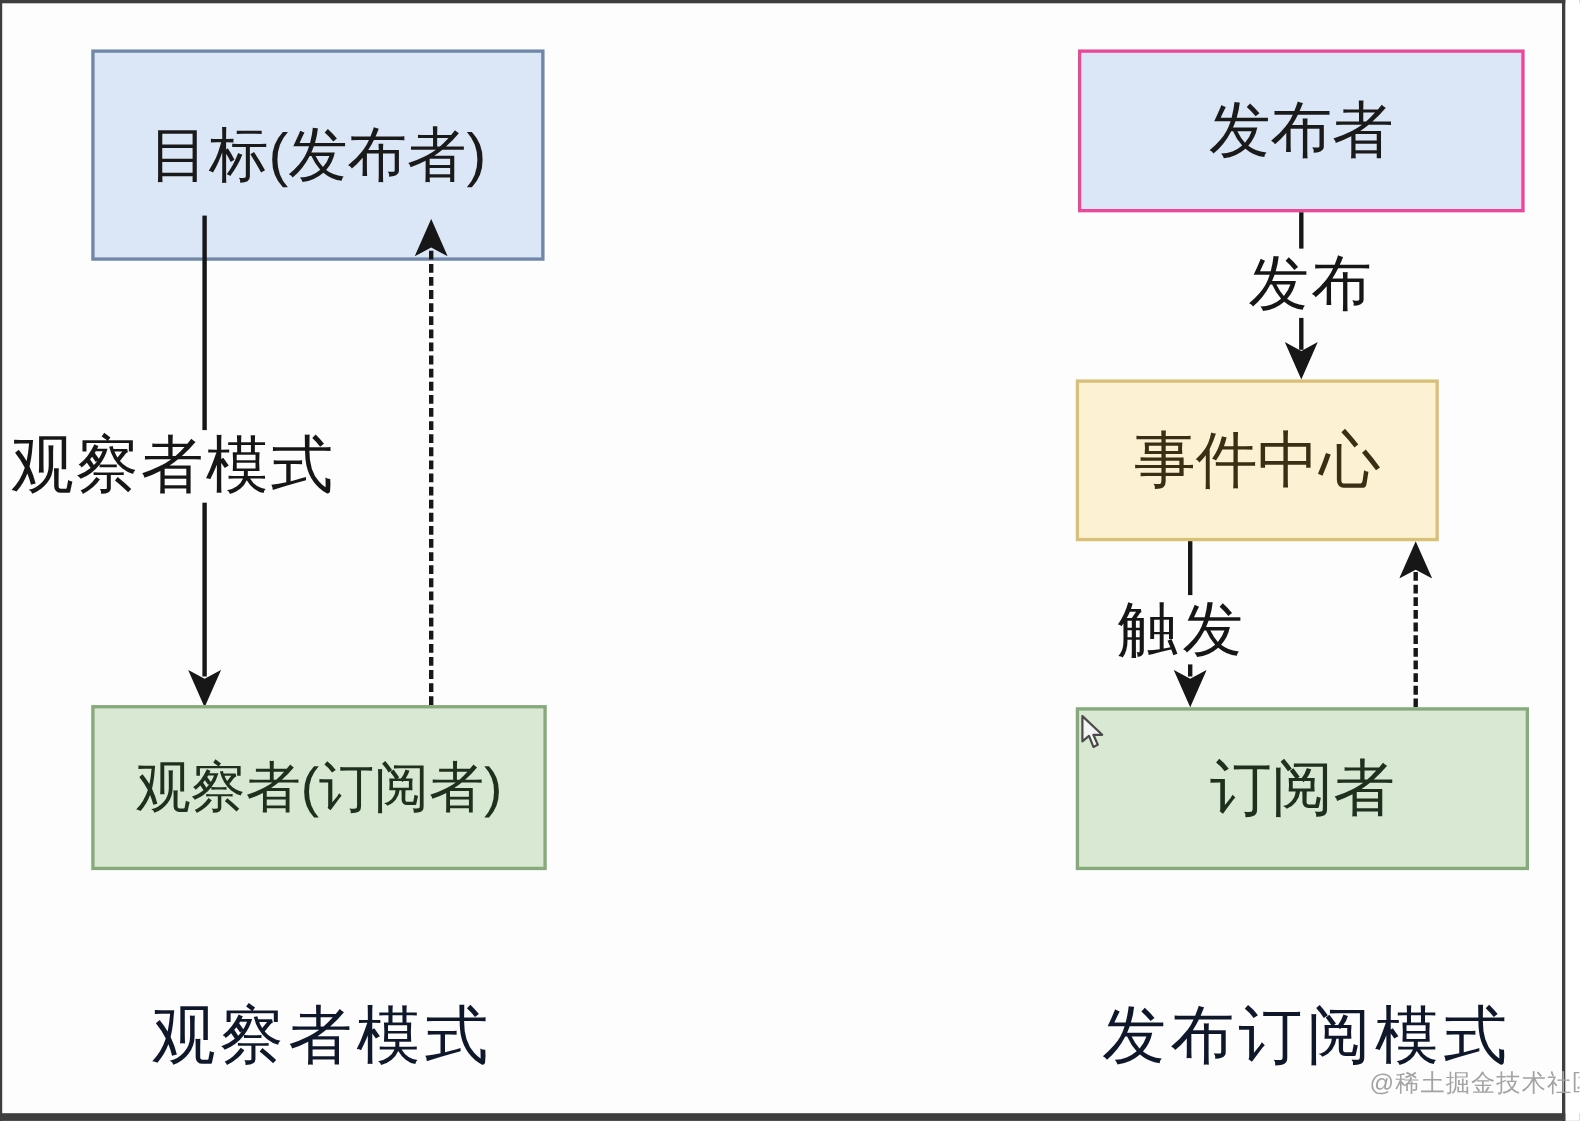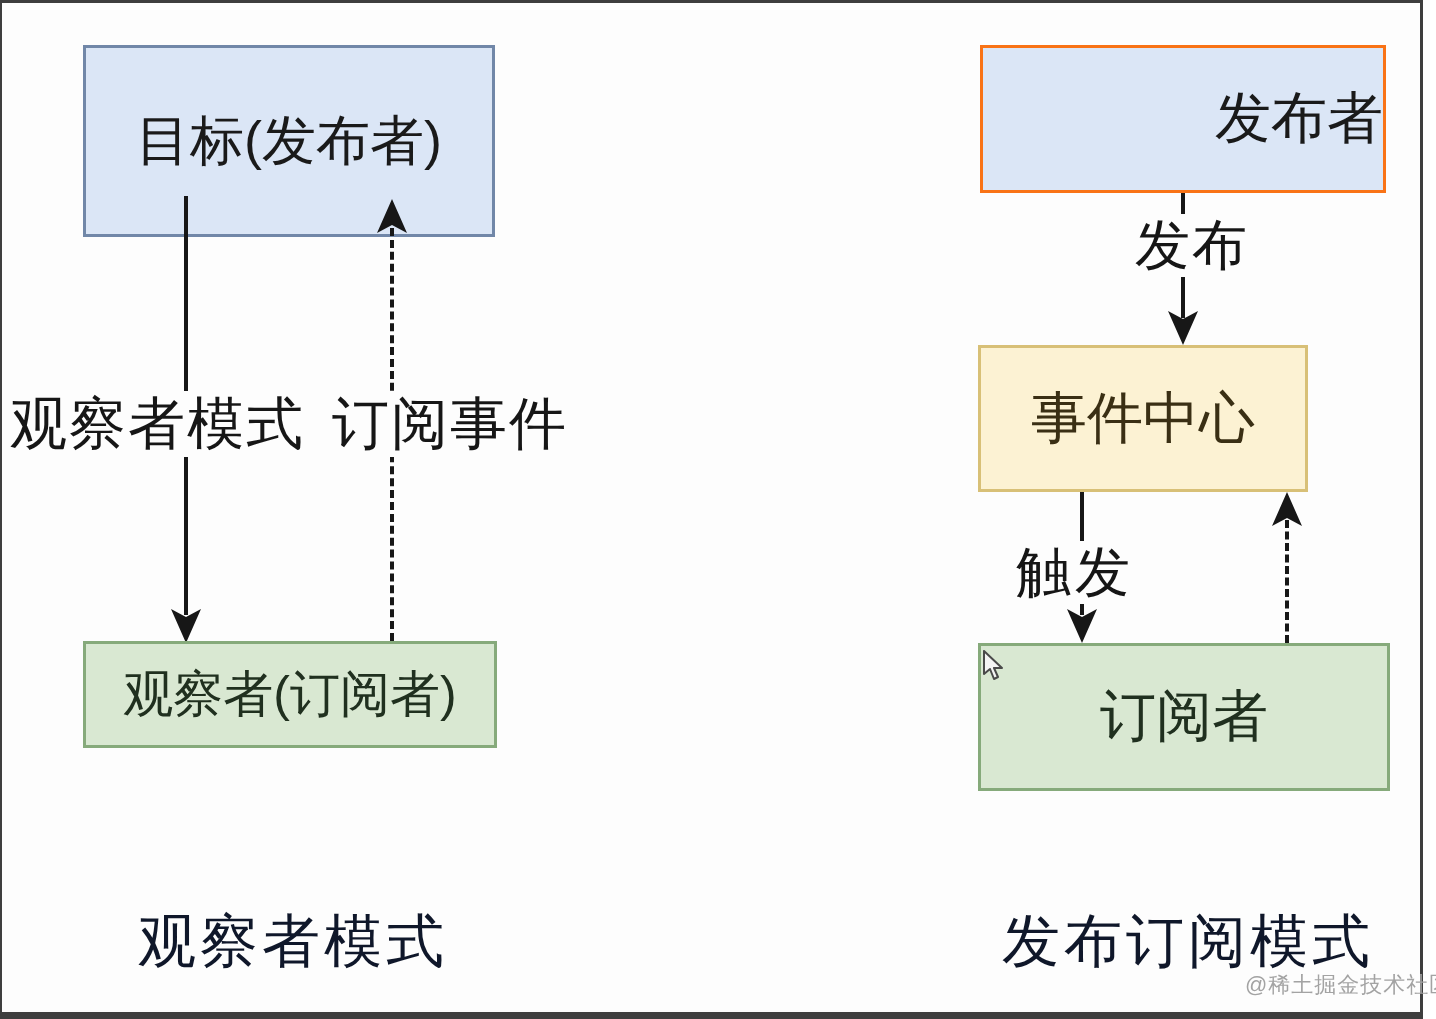--- a/index.html
+++ b/index.html
@@ -18,24 +18,24 @@
   #right-gutter{position:absolute;left:1423px;top:0;width:13px;height:1019px;background:#ffffff;}
 
   
   .node{
     position:absolute;display:flex;align-items:center;justify-content:center;
     box-sizing:border-box;text-align:center;
   }
   .node .txt{white-space:nowrap;}
   #obs-publisher{left:83px;top:45px;width:412px;height:192px;
     background:#dbe6f6;border:3px solid #7187a8;font-size:54px;}
-  #obs-observer{left:83px;top:641px;width:414px;height:107px;
+  #obs-observer{left:83px;top:641px;width:414px;height:150px;
     background:#d9e8d2;border:3px solid #86aa7b;font-size:50px;color:#20301f;}
   #pub-publisher{left:980px;top:45px;width:406px;height:148px;
-    background:#dbe6f6;border:3px solid #f97316;font-size:56px;justify-content:flex-end;}
+    background:#dbe6f6;border:3px solid #ec4899;font-size:56px;}
   #pub-eventcenter{left:978px;top:345px;width:330px;height:147px;
     background:#fcf2d3;border:3px solid #d8c077;font-size:56px;color:#3a2f14;}
   #pub-subscriber{left:978px;top:643px;width:412px;height:148px;
     background:#d9e8d2;border:3px solid #86aa7b;font-size:56px;color:#20301f;}
 
   
   .vline{position:absolute;width:4px;background:#171717;}
   .vdash{position:absolute;width:0;border-left:4px dashed #171717;}
   #obs-solid-line{left:184px;top:196px;height:419px;}
   #obs-dash-line{left:390px;top:228px;height:413px;}
@@ -50,21 +50,21 @@
   #pub-trigger-ah{left:1067px;top:609px;}
   #pub-subscribe-ah{left:1272px;top:492px;}
 
   
   .alabel{
     position:absolute;background:#fdfdfd;padding:0 4px;z-index:5;
     white-space:nowrap;line-height:1.15;color:#161616;
   }
   #lbl-trigger-event{left:6px;top:391px;font-size:57px;letter-spacing:2px;}
   #lbl-subscribe-event{left:328px;top:391px;font-size:57px;letter-spacing:2px;}
-  #lbl-publish{left:1131px;top:214px;font-size:55px;letter-spacing:2px;}
+  #lbl-publish{left:1131px;top:226px;font-size:55px;letter-spacing:2px;}
   #lbl-trigger{left:1012px;top:541px;font-size:55px;letter-spacing:4px;}
   #lbl-subscribe{left:1214px;top:541px;font-size:55px;letter-spacing:4px;}
 
   
   .caption{position:absolute;font-size:58px;color:#0f172a;letter-spacing:4px;white-space:nowrap;}
   #caption-observer{left:138px;top:903px;}
   #caption-pubsub{left:1002px;top:903px;}
 
   
   #watermark{
@@ -94,21 +94,20 @@
   <svg class="ah" id="obs-solid-ah" viewBox="0 0 30 34">
     <polygon points="15,34 0,0 15,8 30,0" fill="#171717"></polygon>
   </svg>
 
   <div class="vdash" id="obs-dash-line"></div>
   <svg class="ah" id="obs-dash-ah" viewBox="0 0 30 34">
     <polygon points="15,0 30,34 15,26 0,34" fill="#171717"></polygon>
   </svg>
 
   <div class="alabel" id="lbl-trigger-event">观察者模式</div>
-  <div class="alabel" id="lbl-subscribe-event">订阅事件</div>
 
   <div class="node" id="obs-observer">
     <span class="txt">观察者(订阅者)</span>
   </div>
 
   <div class="caption" id="caption-observer">观察者模式</div>
 
   <div class="node" id="pub-publisher">
     <span class="txt">发布者</span>
   </div>

